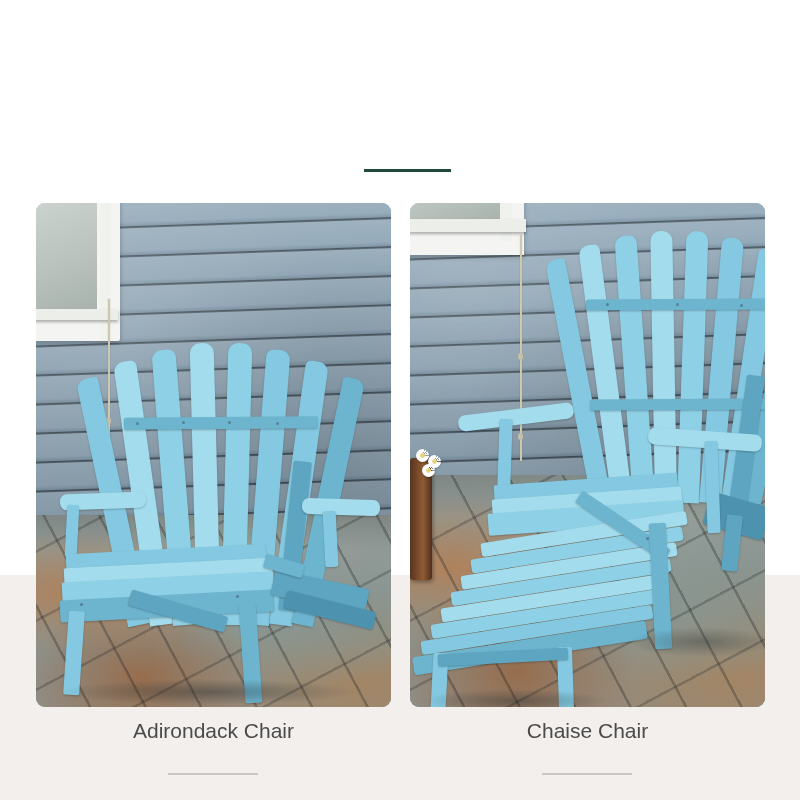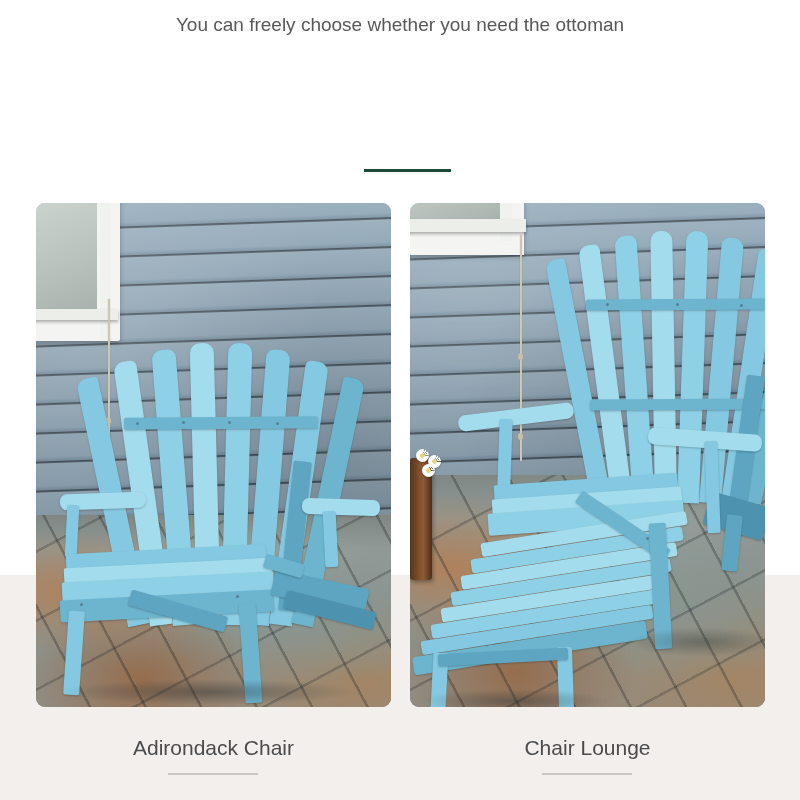--- a/index.html
+++ b/index.html
@@ -246,21 +246,21 @@
     position: absolute;
     width: 3px;
     height: 3px;
     border-radius: 50%;
     background: rgba(60,90,105,0.55);
   }
 
   
   .caption {
     position: absolute;
-    top: 735px;
+    top: 718px;
     width: 355px;
     text-align: center;
     font-size: 21px;
     line-height: 26px;
     color: #4b4b4b;
     font-family: "Liberation Sans", sans-serif;
   }
   #caption-left  { left: 36px; }
   #caption-right { left: 410px; }
   .caption-rule {
@@ -274,21 +274,20 @@
   #rule-right { left: 542px; }
 </style>
 </head>
 <body>
 
 <div id="page">
 
   <div id="bg-lower"></div>
 
   <div id="header">
-    <p id="subtitle">You can freely choose whether you need the ottoman</p>
   </div>
   <div id="title-divider"></div>
 
   <div class="photo-card" id="photo-left">
     <div class="scene">
 
       <div class="wall"></div>
 
       <div class="window" id="win-l">
         <div class="pane"></div>
@@ -427,16 +426,16 @@
                     background: radial-gradient(ellipse at 50% 50%, rgba(30,40,45,0.38), rgba(30,40,45,0) 70%);"></div>
         <div style="position:absolute; left:216px; top:424px; width:150px; height:30px; border-radius:50%;
                     background: radial-gradient(ellipse at 50% 50%, rgba(30,40,45,0.34), rgba(30,40,45,0) 70%);"></div>
       </div>
     </div>
   </div>
 
   <div class="caption" id="caption-left">Adirondack Chair</div>
   <div class="caption-rule" id="rule-left"></div>
 
-  <div class="caption" id="caption-right">Chair Lounge</div>
+  <div class="caption" id="caption-right">Chaise Chair</div>
   <div class="caption-rule" id="rule-right"></div>
 
 </div>
 
 </body></html>

